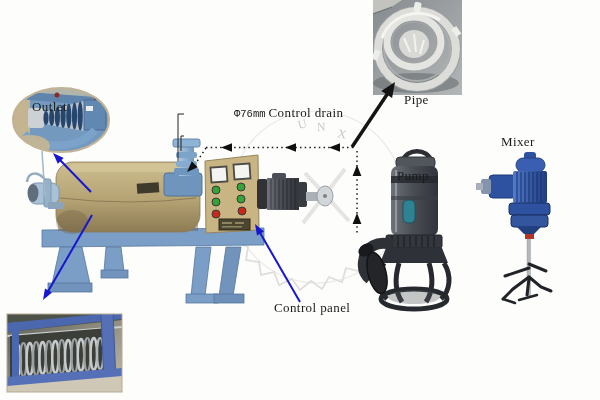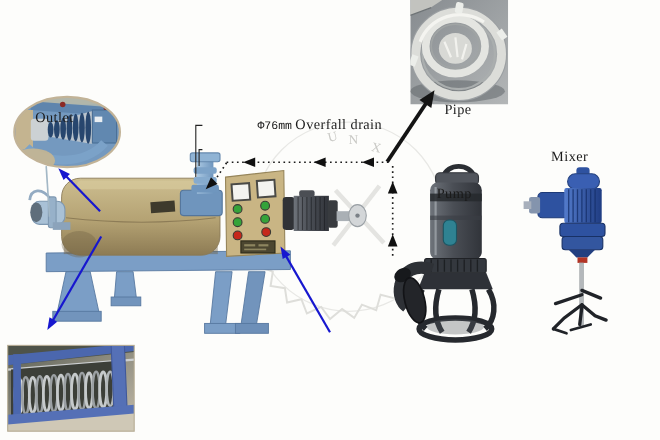--- a/index.html
+++ b/index.html
@@ -288,21 +288,22 @@
     <line x1="92" y1="215" x2="46" y2="295" stroke-width="2" stroke="#1717cf"></line>
     <polygon points="43,300 52,292.5 45,288.5" fill="#1717cf"></polygon>
     <line x1="300" y1="302" x2="259" y2="231" stroke-width="2" stroke="#1717cf"></line>
     <polygon points="255,224 264,231.5 257,235.5" fill="#1717cf"></polygon>
   </g>
 </svg>
 
 <div class="lbl" style="left:32px;top:64px;margin-top:36px;">Outlet</div>
 
 <div class="lbl" style="left:186px;top:106px;">
-  <span class="dia">Φ76mm</span><span>Overfall drain</span>
+  <span class="dia">Φ76mm</span><span>Control drain</span>
 </div>
 
 
 <div class="lbl" style="left:404px;top:93px;text-align:center;">Pipe</div>
 <div class="lbl" style="left:397px;top:133px;margin-top:36px;">Pump</div>
 <div class="lbl" style="left:501px;top:135px;text-align:right;">Mixer</div>
+<div class="lbl" style="left:274px;top:301px;">Control panel</div>
 
 </div>
 
 </body></html>

